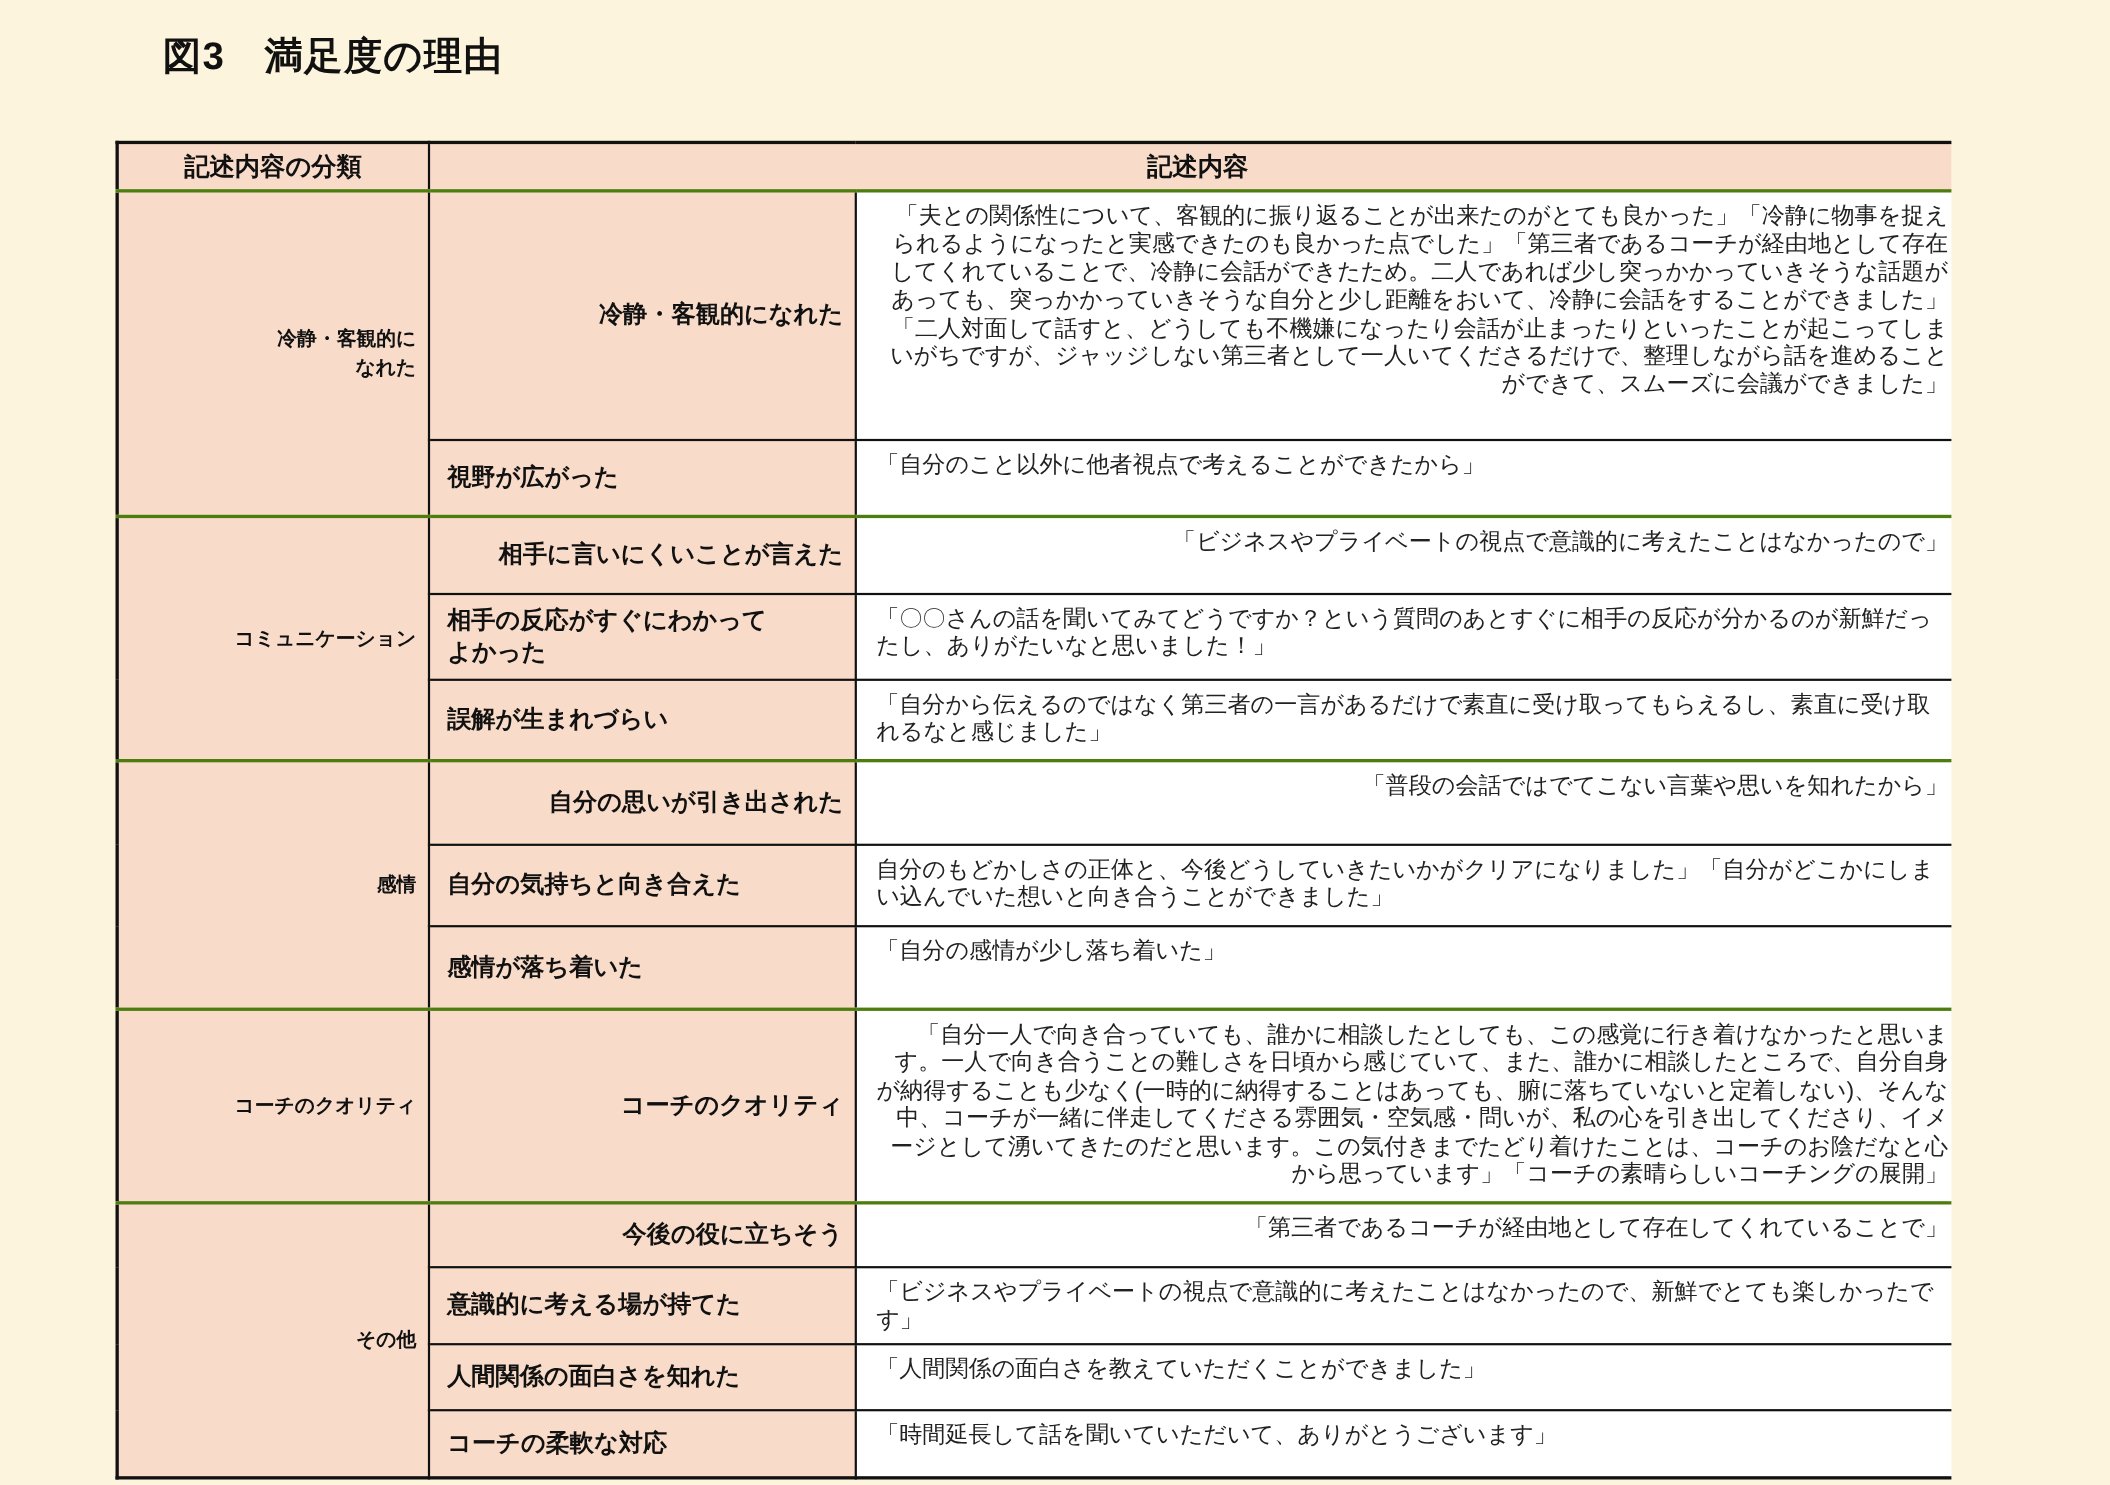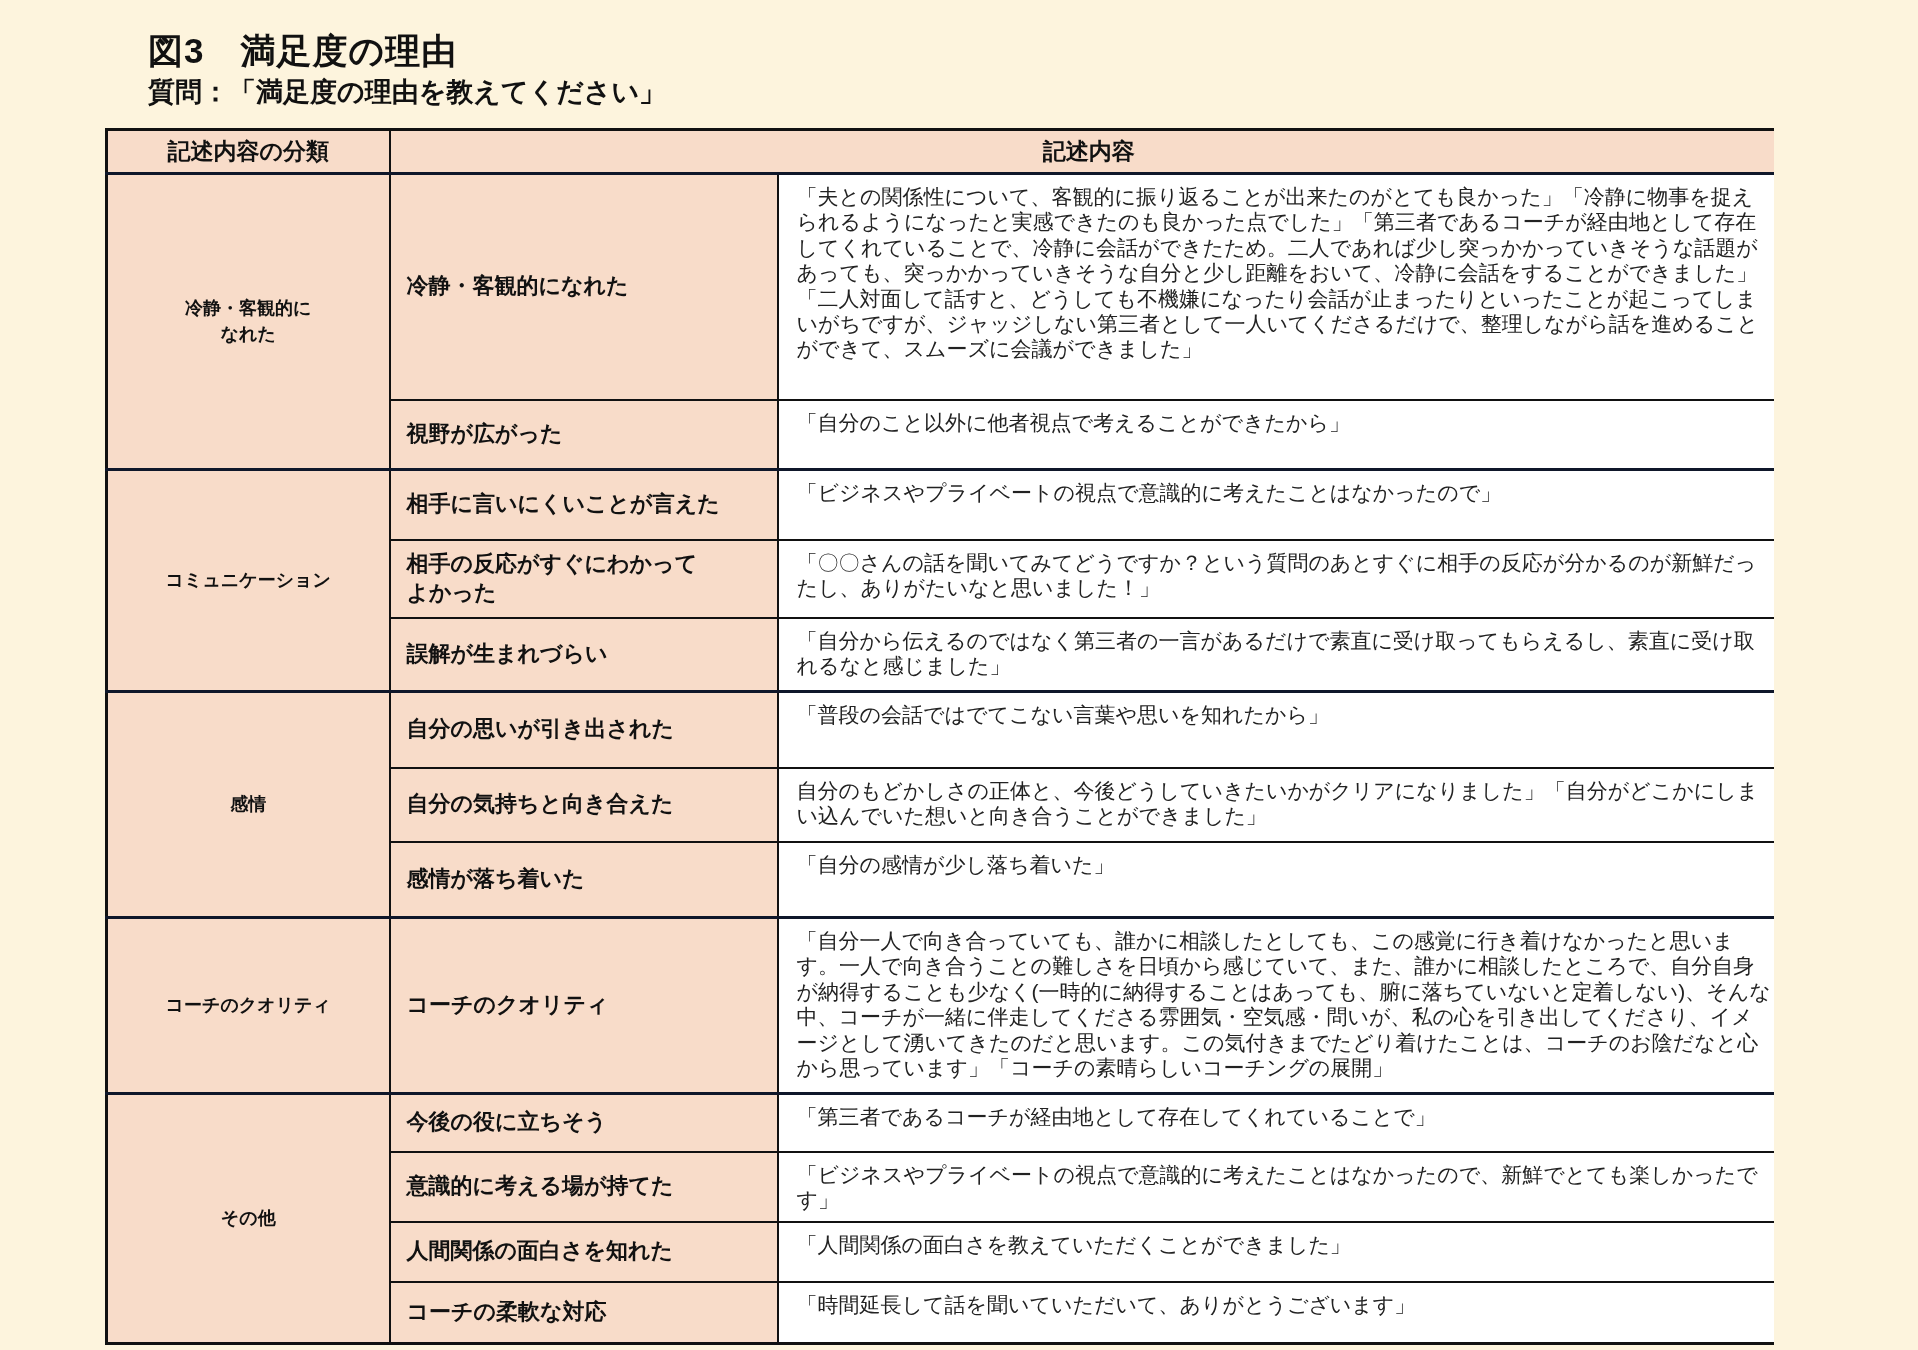--- a/index.html
+++ b/index.html
@@ -36,21 +36,22 @@
     width:1682px;
     border-collapse:collapse;
     table-layout:fixed;
     border:3px solid #111;
   }
   table.fig th, table.fig td{
     border:2px solid #111;
     box-sizing:border-box;
   }
   tr.sec-start th, tr.sec-start td{
-    border-top:3px solid #0f172a;
+    border-top:3px solid #4d7c0f;
+    text-align:right;
   }
   th.hdr{
     background:#f8dcc9;
     font-size:23px;
     font-weight:bold;
     text-align:center;
     vertical-align:middle;
     color:#111;
   }
   td.cat{
@@ -85,21 +86,20 @@
     color:#222;
     padding:9px 16px 6px 18px;
   }
 </style>
 </head>
 <body>
 
 <div class="page">
 
   <div class="fig-title">図3　満足度の理由</div>
-  <div class="fig-subtitle">質問：「満足度の理由を教えてください」</div>
 
   <table class="fig">
     <colgroup>
       <col style="width:283px">
       <col style="width:388px">
       <col style="width:1011px">
     </colgroup>
 
     <tbody>
         <tr style="height:44px">

